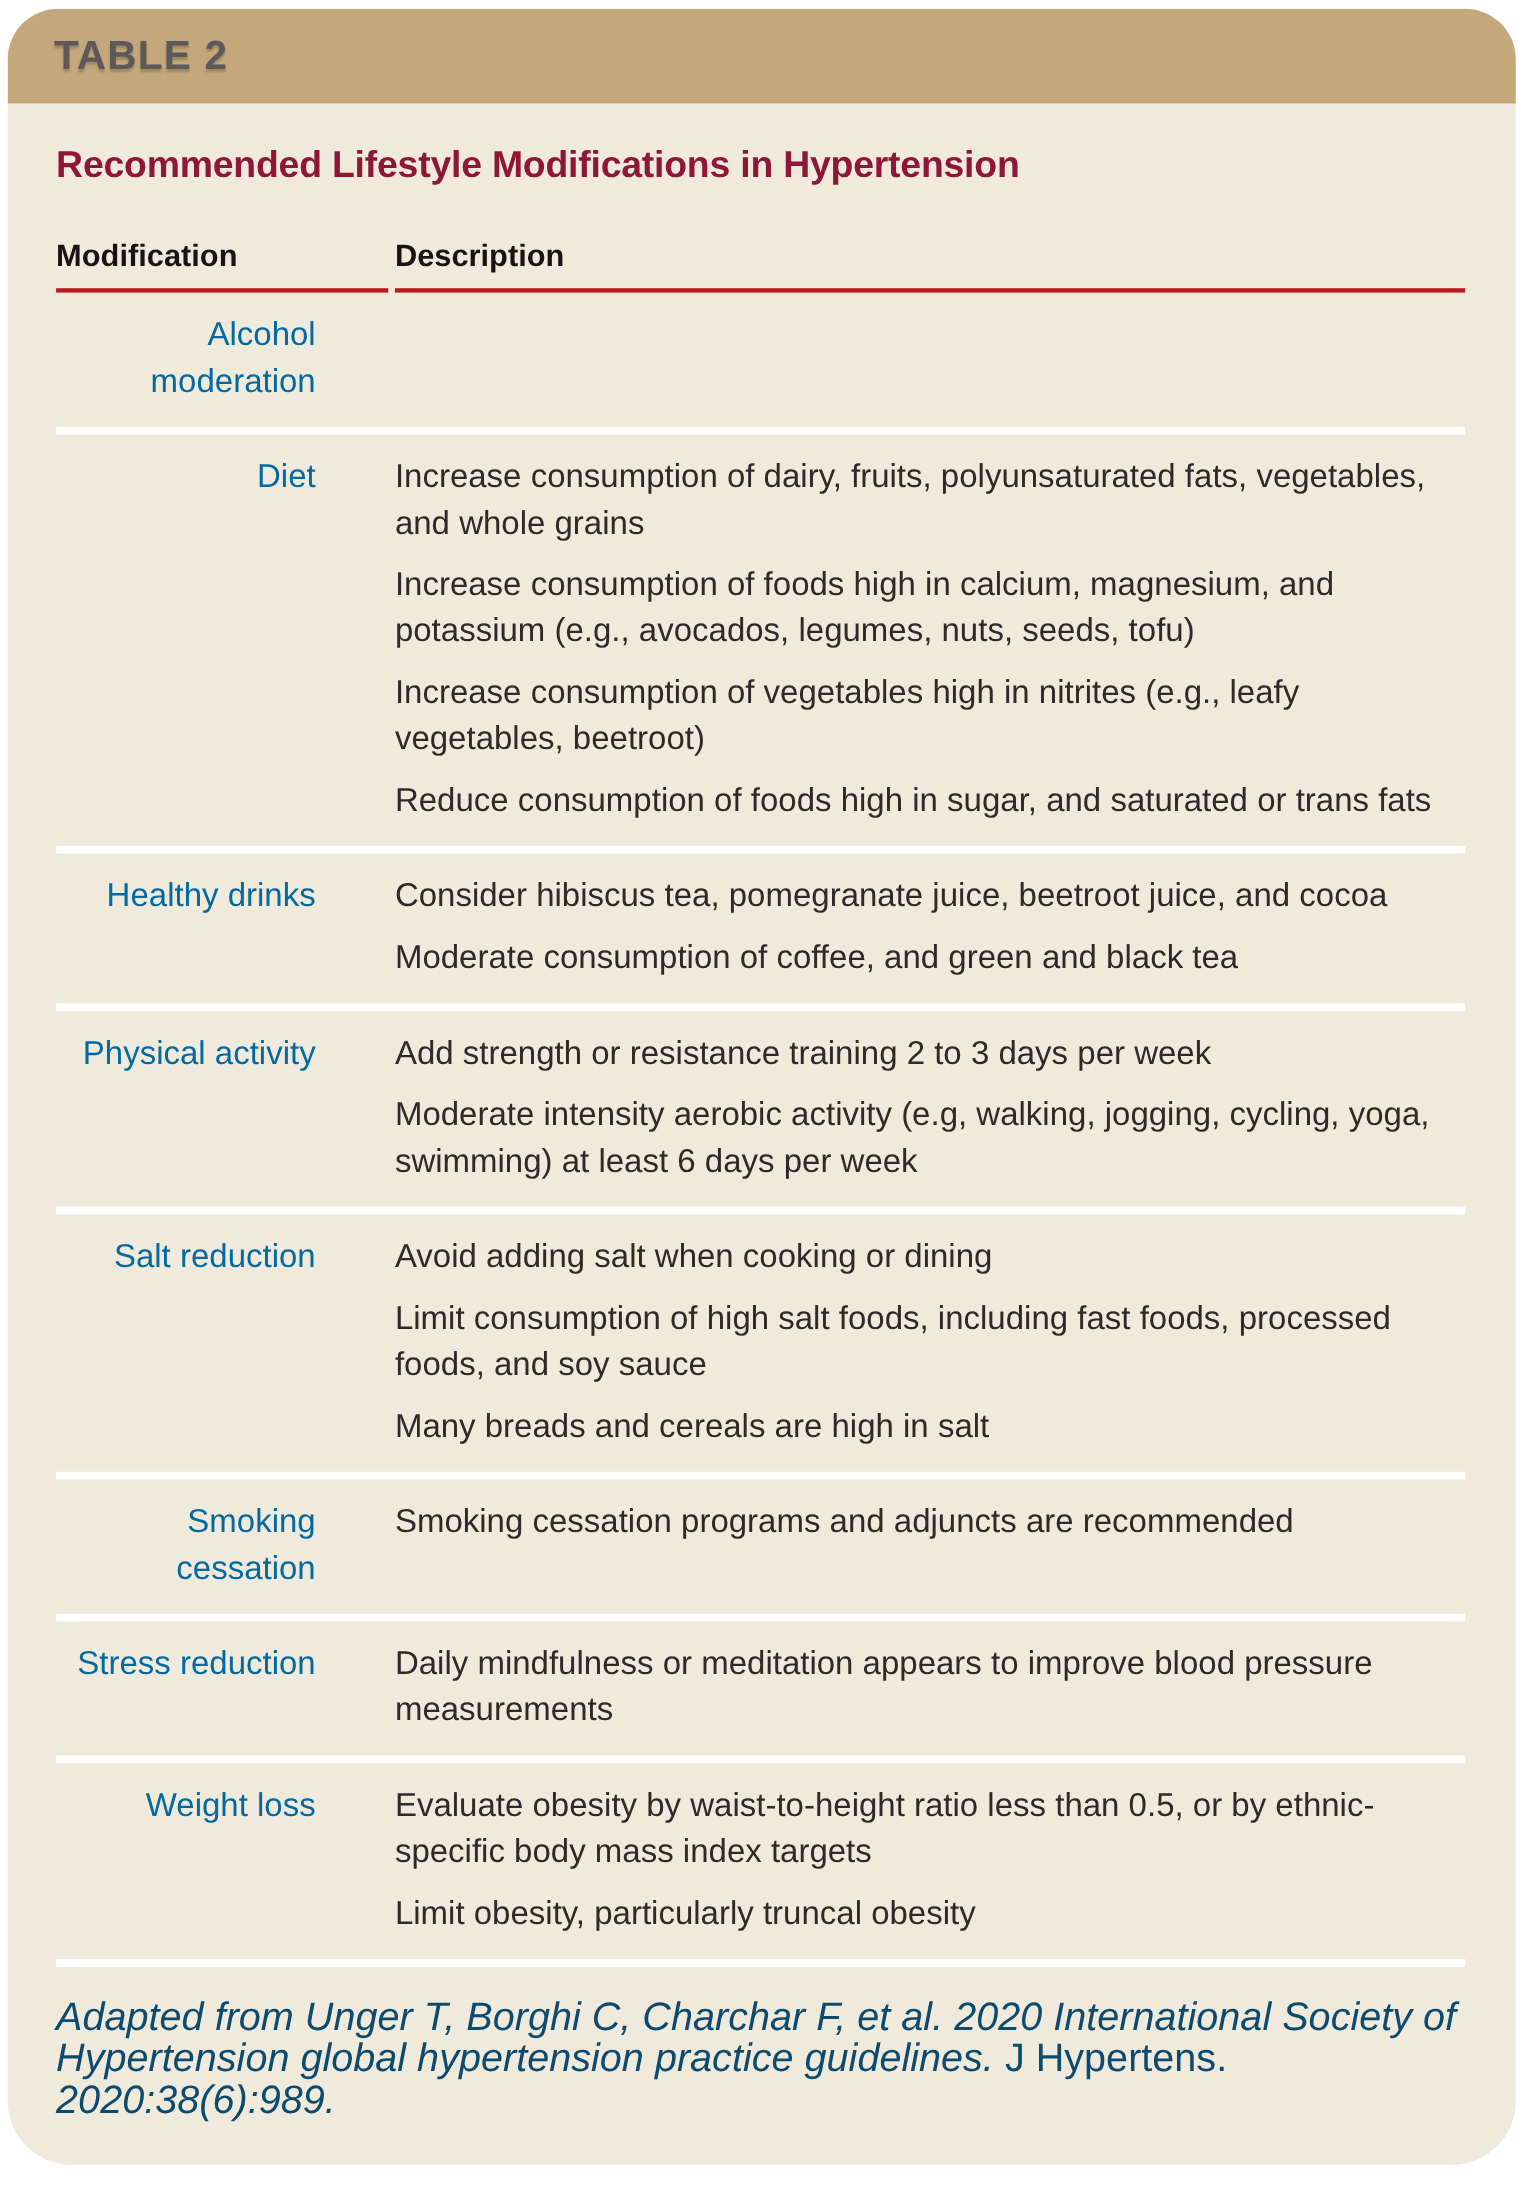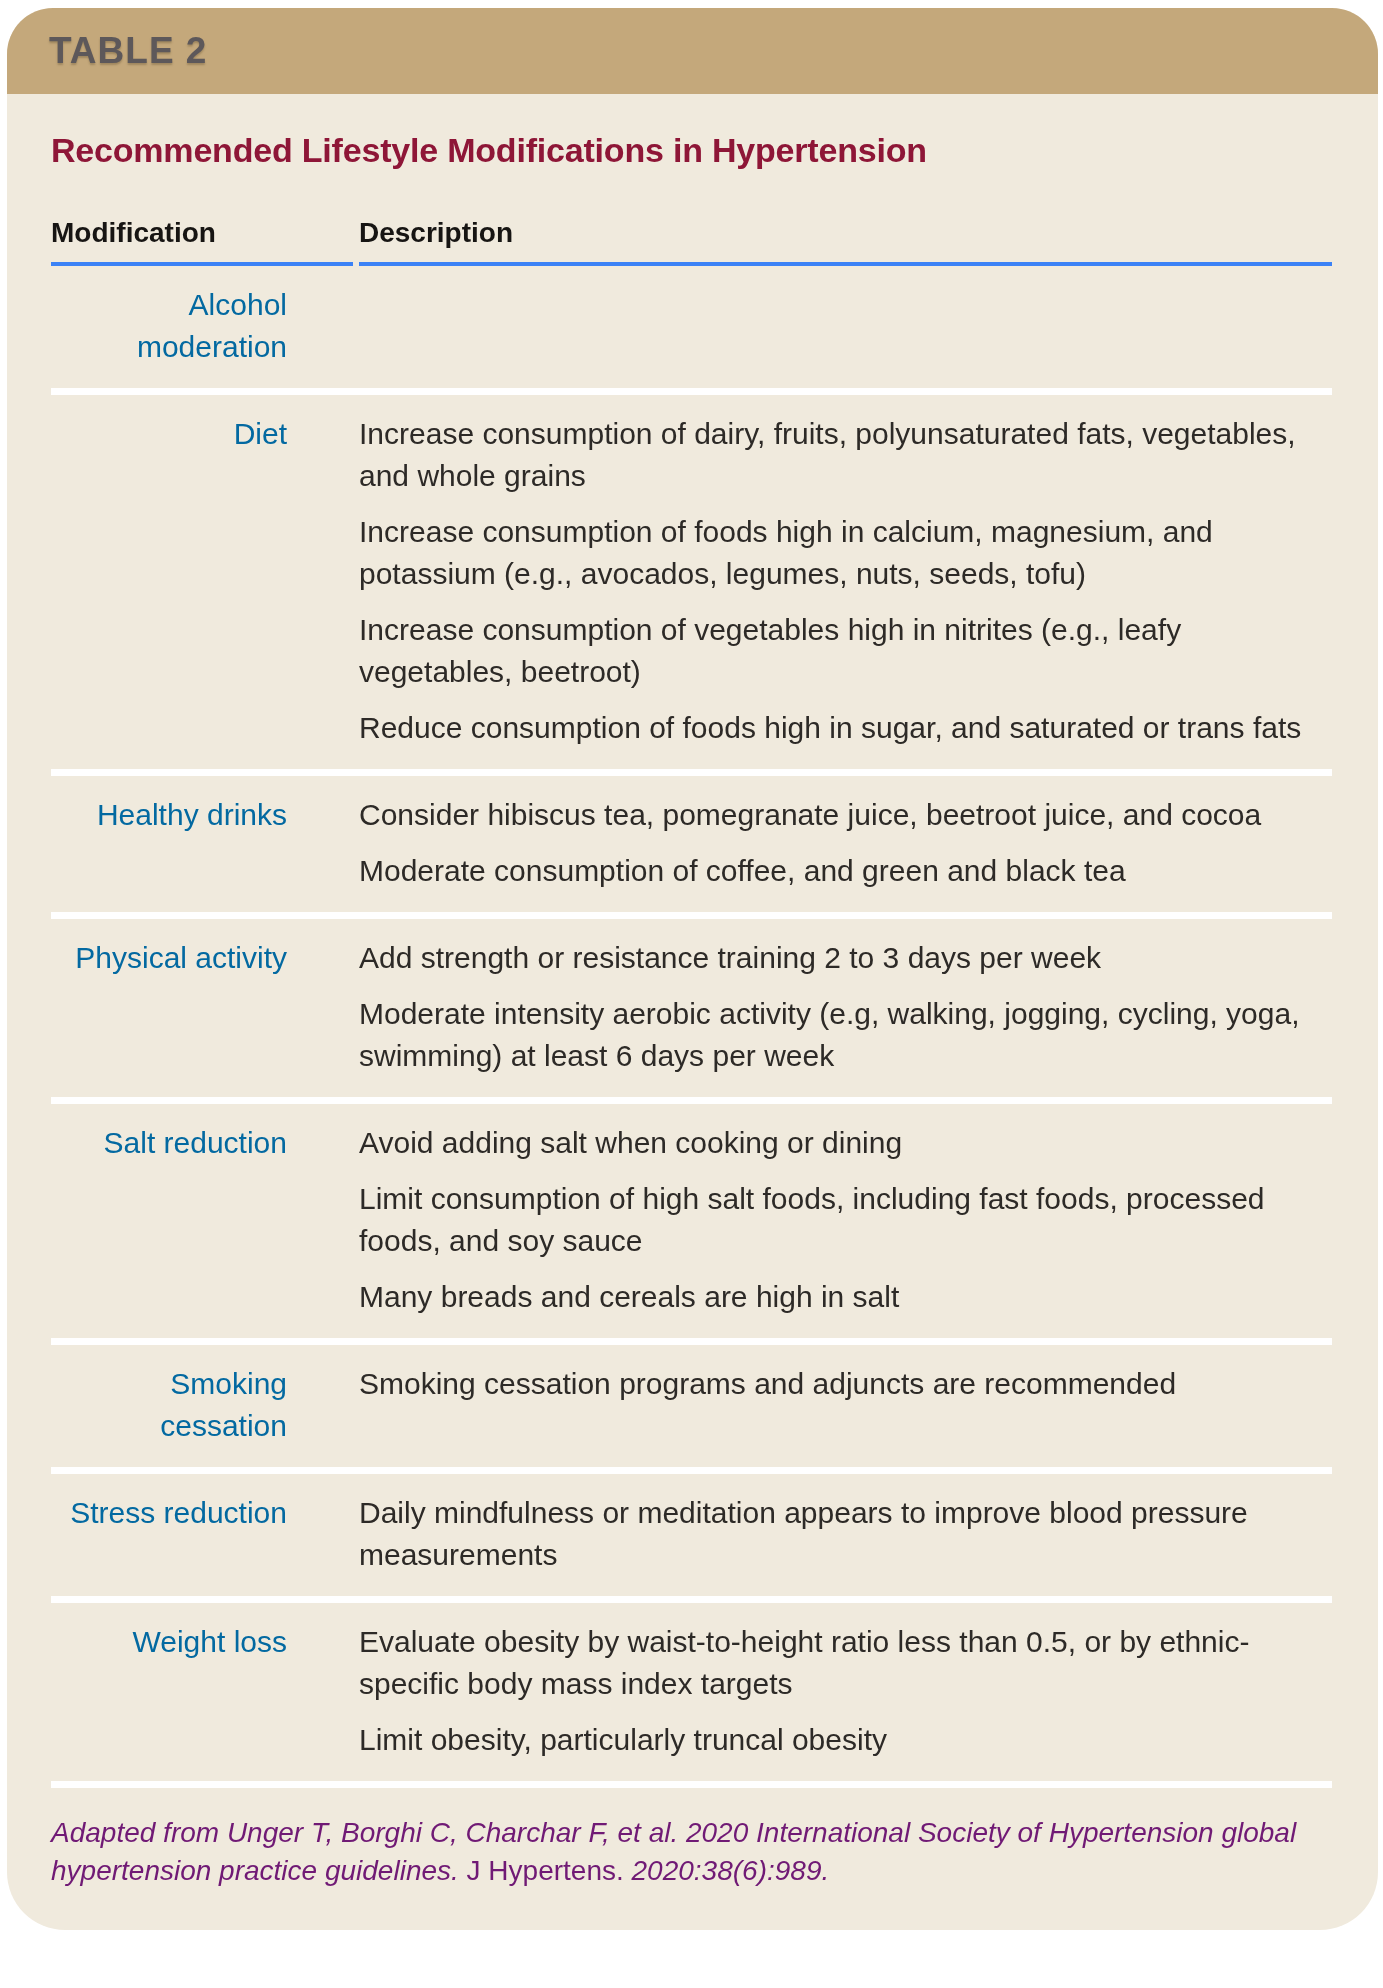--- a/index.html
+++ b/index.html
@@ -54,21 +54,21 @@
     column-gap: 6px;
   }
   .thead {
     margin-top: 46px;
   }
   .thead .hcell {
     font-size: 28px;
     font-weight: bold;
     color: #171513;
     padding-bottom: 13px;
-    border-bottom: 4px solid #3b82f6;
+    border-bottom: 4px solid #b91c1c;
   }
   .body-row {
     padding: 18px 0 20px 0;
   }
   .cell-label {
     font-size: 30px;
     color: #0369a1;
     line-height: 42px;
     padding-right: 66px; 
     box-sizing: border-box;
@@ -84,23 +84,23 @@
   }
   .cell-desc p:last-child {
     margin-bottom: 0;
   }
   .separator {
     height: 7px;
     background: #ffffff;
   }
   .footnote {
     margin: 26px 0 6px 0;
-    font-size: 28px;
+    font-size: 36px;
     line-height: 38px;
-    color: #701a75;
+    color: #0c4a6e;
   }
   .footnote .it {
     font-style: italic;
   }
   .footnote .up {
     font-style: normal;
   }
 </style>
 </head>
 <body>

